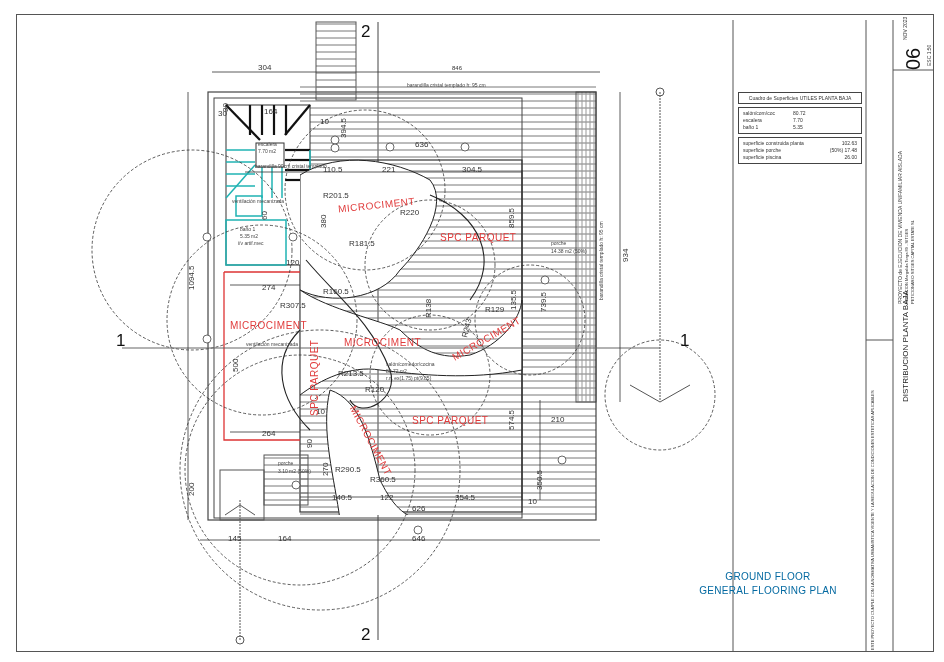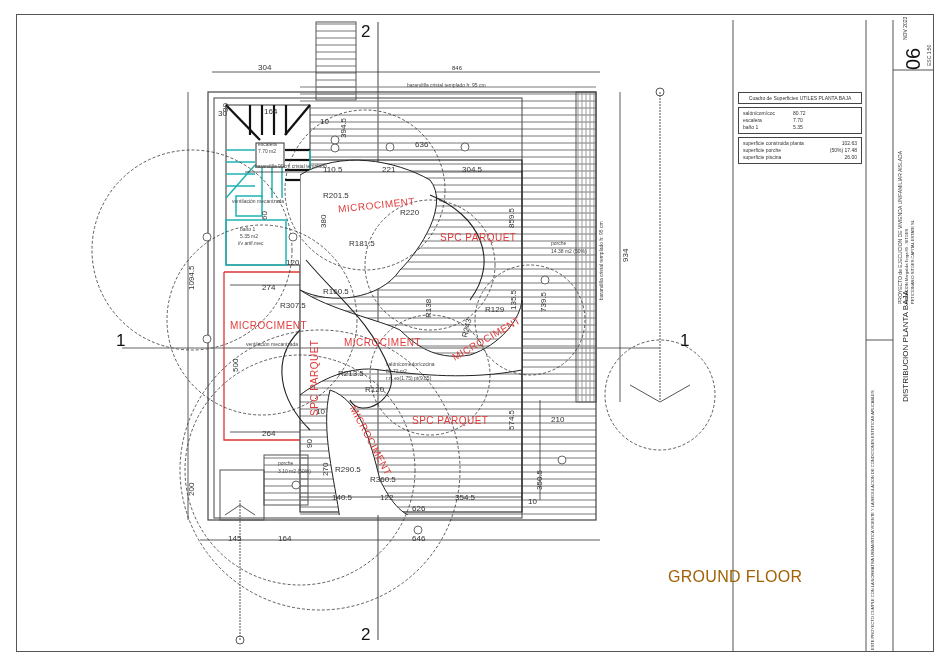--- a/index.html
+++ b/index.html
@@ -6,21 +6,21 @@
   body{width:944px;height:662px;position:relative;overflow:hidden;font-family:"Liberation Sans",sans-serif;}
   .sheet{position:absolute;left:16px;top:14px;width:918px;height:638px;border:1px solid #555;box-sizing:border-box;}
   svg text{font-family:"Liberation Sans",sans-serif;}
   .rot{position:absolute;transform-origin:0 0;transform:rotate(-90deg);white-space:nowrap;color:#333;}
   .legend{position:absolute;left:738px;top:92px;width:124px;font-size:5px;color:#333;}
   .legend .box{border:1px solid #444;padding:2px 4px;margin-bottom:3px;}
   .legend .row{display:flex;justify-content:space-between;line-height:7px;}
   .legend .row span:first-child{width:50px;}
   .legend .row.l span:first-child{width:auto;}
   .legend .hdr{text-align:center;font-size:5px;}
-  .caption{position:absolute;left:668px;top:570px;width:200px;text-align:left;color:#a16207;font-size:16px;line-height:14px;letter-spacing:0.3px;}
+  .caption{position:absolute;left:668px;top:570px;width:200px;text-align:center;color:#0369a1;font-size:10px;line-height:14px;letter-spacing:0.3px;}
 </style>
 </head>
 <body>
 
 <div class="sheet"></div>
 
 <svg width="944" height="662" style="position:absolute;left:0;top:0" xmlns="http://www.w3.org/2000/svg">
   <defs>
     <pattern id="hatch" width="8" height="7" patternUnits="userSpaceOnUse">
       <line x1="0" y1="3" x2="8" y2="3" stroke="#777" stroke-width="1"></line>
@@ -275,13 +275,14 @@
 <div class="rot" style="left:902px;top:70px;font-size:20px;color:#111;">06</div>
 <div class="rot" style="left:926px;top:66px;font-size:5px;">ESC 1:50</div>
 <div class="rot" style="left:897px;top:304px;font-size:5px;">PROYECTO de EJECUCION DE VIVIENDA UNIFAMILIAR AISLADA</div>
 <div class="rot" style="left:904px;top:304px;font-size:4px;">SITUACION   Margalida Torga 89 - SITGES</div>
 <div class="rot" style="left:910px;top:304px;font-size:4px;">PETICIONARIO   SITGES CAPITAL ESTATE SL</div>
 <div class="rot" style="left:901px;top:402px;font-size:8px;color:#222;">DISTRIBUCION PLANTA BAJA</div>
 <div class="rot" style="left:870px;top:650px;font-size:4px;">ESTE PROYECTO CUMPLE CON LA NORMATIVA URBANISTICA VIGENTE Y LA REGULACION DE CONDICIONES ESTETICAS APLICABLES</div>
 
 <div class="caption">
   <div>GROUND FLOOR</div>
+  <div>GENERAL FLOORING PLAN</div>
 </div>
 
 </body></html>

